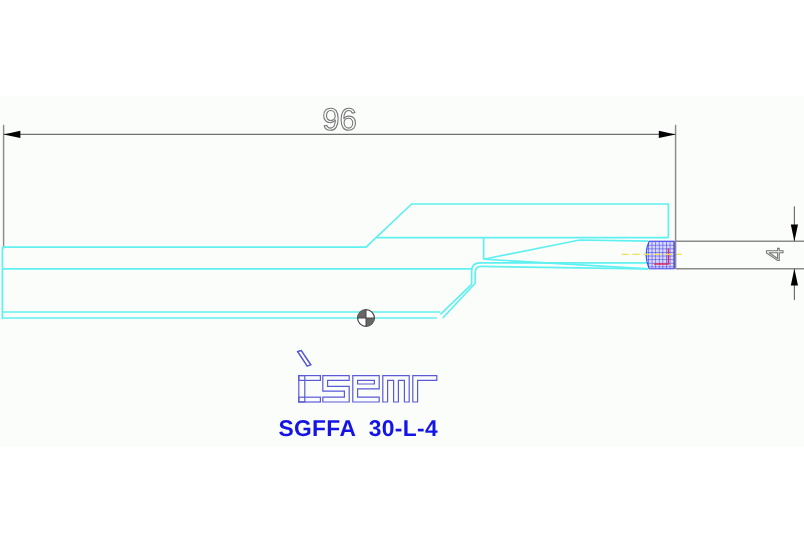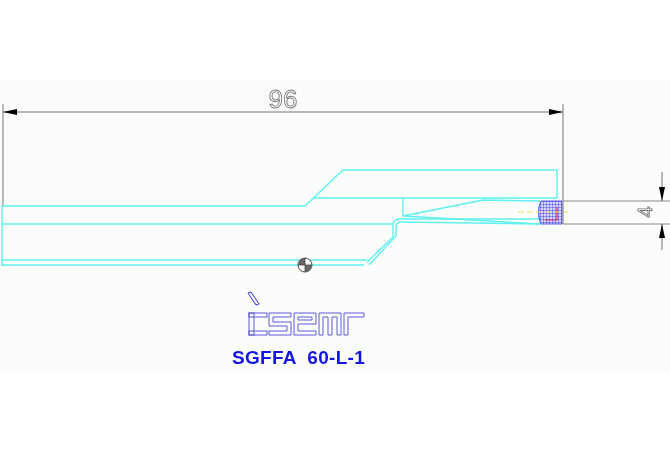--- a/index.html
+++ b/index.html
@@ -100,13 +100,13 @@
     <path d="M269 313 H291 V317 H273 V322 H291 V335 H269 V331 H287 V326 H269 Z"></path>
 
     <path d="M294 313 H316 V324 H298 V331 H316 V335 H294 Z M298 317 V320 H312 V317 Z"></path>
 
     <path d="M319 335 V313 H341 V335 H337 V317 H332 V335 H328 V317 H323 V335 Z"></path>
 
     <path d="M344 335 V313 H364 V317 H348 V335 Z"></path>
   </g>
 </svg>
 
-<div class="part-label">SGFFA  60-L-1</div>
+<div class="part-label">SGFFA  30-L-4</div>
 
 </body></html>

